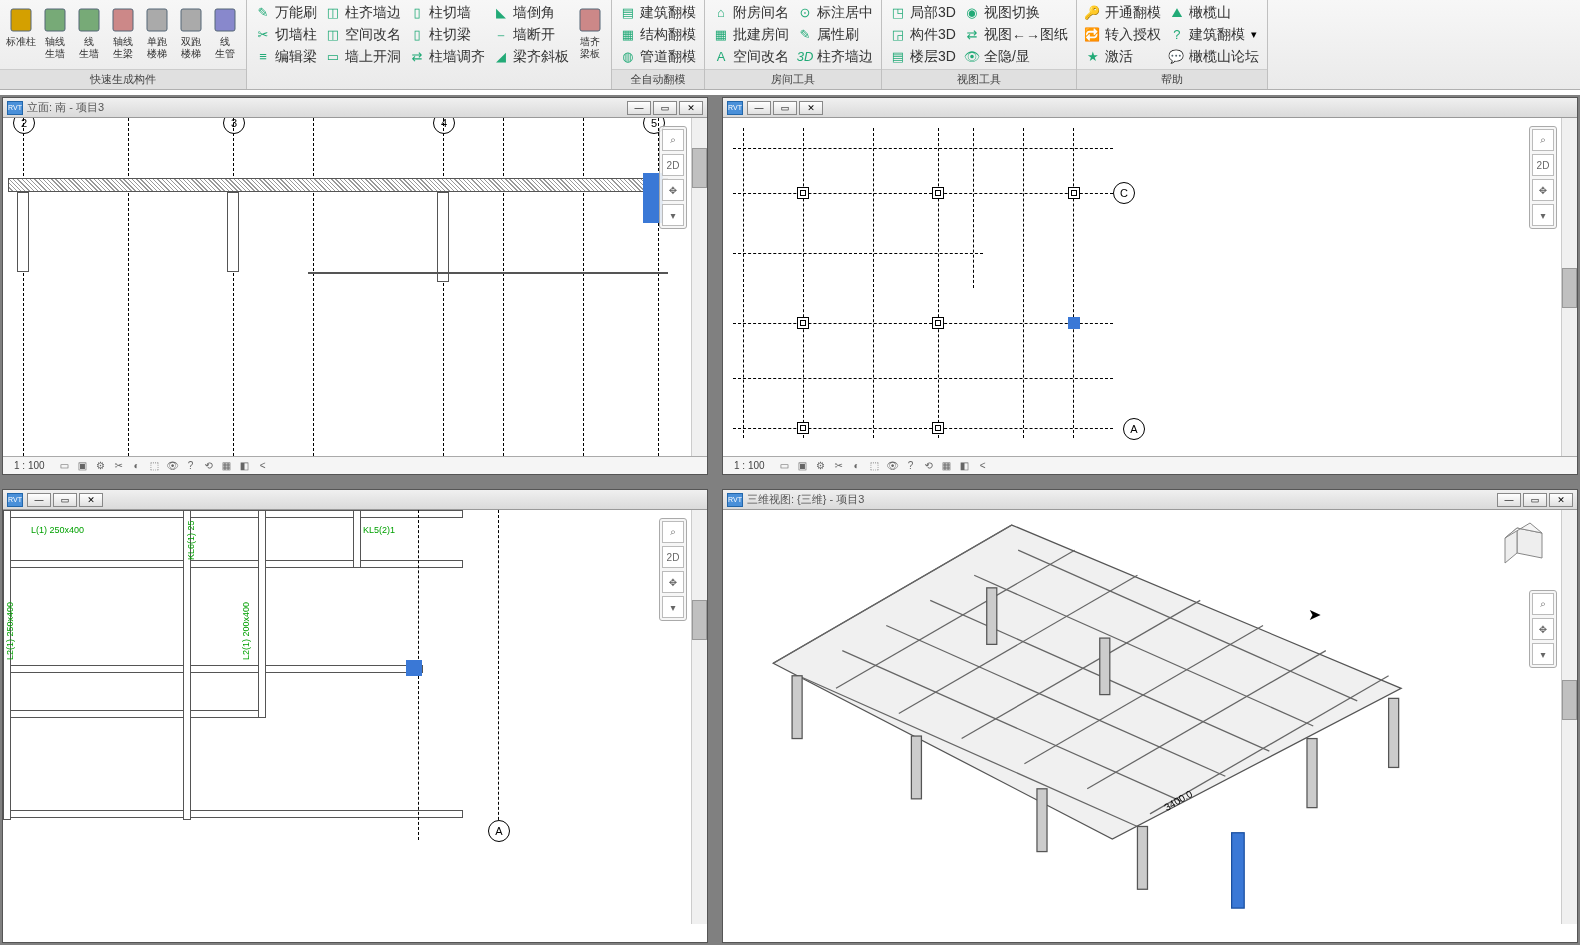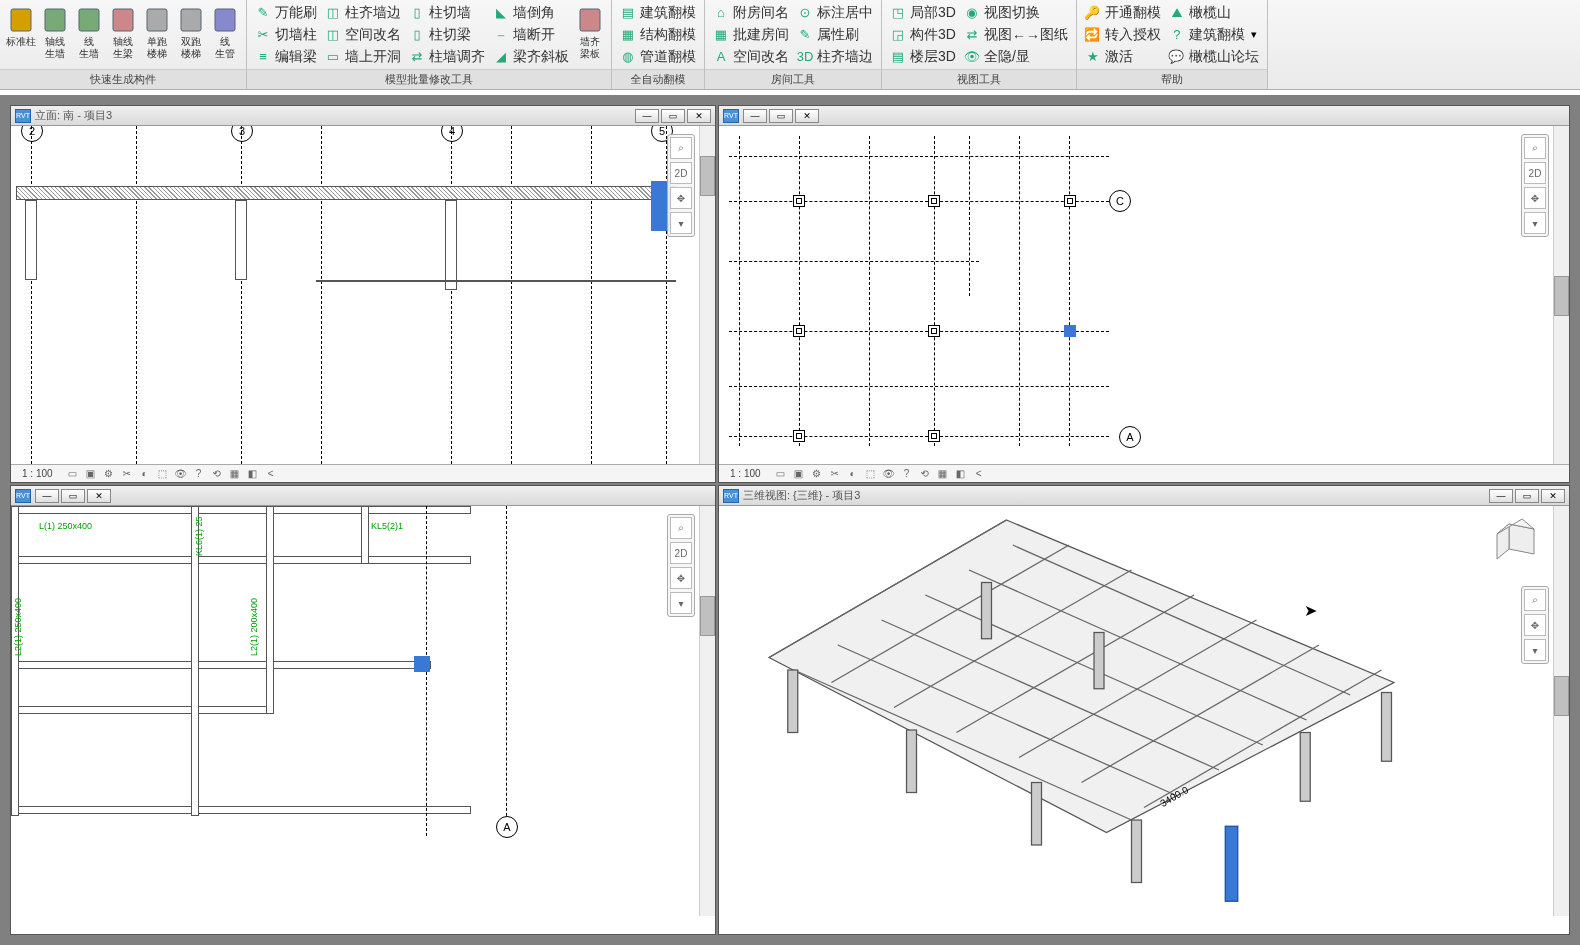--- a/index.html
+++ b/index.html
@@ -14,21 +14,21 @@
 .big-btn { display: flex; flex-direction: column; align-items: center; justify-content: flex-start; width: 34px; padding: 2px 1px; cursor: pointer; }
 .big-icon { width: 28px; height: 32px; display: flex; align-items: center; justify-content: center; }
 .big-label { font-size: 10px; text-align: center; line-height: 12px; color: #333; white-space: pre; }
 
 .small-col { display: flex; flex-direction: column; gap: 1px; }
 .small-btn { display: flex; align-items: center; gap: 4px; padding: 2px 4px; cursor: pointer; height: 21px; }
 .small-icon { width: 16px; height: 16px; display: inline-flex; align-items: center; justify-content: center; font-size: 13px; }
 .small-label { font-size: 14px; color: #333; white-space: nowrap; }
 
 
-.viewports { position: absolute; top: 95px; left: 0; right: 0; bottom: 0; display: grid; grid-template-columns: 706px 1fr; grid-template-rows: 378px 1fr; gap: 2px; background: #808080; padding: 10px; }
+.viewports { position: absolute; top: 95px; left: 0; right: 0; bottom: 0; display: grid; grid-template-columns: 706px 1fr; grid-template-rows: 378px 1fr; gap: 14px; background: #808080; padding: 2px; }
 .viewport { background: #fff; border: 1px solid #555; display: flex; flex-direction: column; position: relative; }
 
 .view-title { background: linear-gradient(#f0f0f0, #dadada); border-bottom: 1px solid #999; display: flex; align-items: center; height: 20px; padding: 0 4px; }
 .view-title .vt-icon { width: 16px; height: 14px; background: #4a90d9; border: 1px solid #2266aa; margin-right: 4px; font-size: 7px; color: #fff; display: flex; align-items: center; justify-content: center; }
 .view-title .vt-text { flex: 1; color: #555; font-size: 11px; }
 .win-btns { display: flex; gap: 2px; }
 .win-btn { width: 24px; height: 14px; border: 1px solid #888; background: linear-gradient(#fff,#e0e0e0); cursor: pointer; display: flex; align-items: center; justify-content: center; font-size: 9px; }
 
 .view-body { flex: 1; position: relative; overflow: hidden; background: #fff; }
 .view-statusbar { height: 18px; border-top: 1px solid #aaa; display: flex; align-items: center; padding: 0 4px; gap: 6px; font-size: 10px; color: #444; background: #f5f5f5; }
@@ -191,21 +191,20 @@
           <div class="big-btn">
             <div class="big-icon">
               <svg width="26" height="28">
                 <rect x="3" y="3" width="20" height="22" fill="#c88" stroke="#567" rx="2"></rect>
               </svg>
             </div>
             <div class="big-label">墙齐
 梁板</div>
           </div>
         </div>
-        <div class="ribbon-group-label">模型批量修改工具</div>
       </div>
       <div class="ribbon-group">
         <div class="ribbon-group-body">
           <div class="small-col">
             <div class="small-btn">
               <span class="small-icon" style="color: rgb(34, 170, 119);">▤</span>
               <span class="small-label">建筑翻模</span>
             </div>
             <div class="small-btn">
               <span class="small-icon" style="color: rgb(34, 170, 119);">▦</span>
@@ -238,21 +237,21 @@
           <div class="small-col">
             <div class="small-btn">
               <span class="small-icon" style="color: rgb(34, 170, 119);">⊙</span>
               <span class="small-label">标注居中</span>
             </div>
             <div class="small-btn">
               <span class="small-icon" style="color: rgb(34, 170, 119);">✎</span>
               <span class="small-label">属性刷</span>
             </div>
             <div class="small-btn">
-              <span class="small-icon" style="color: rgb(34, 170, 119);">3D</span>
+              <span class="small-icon" style="color: rgb(34, 170, 119); font-style: italic;">3D</span>
               <span class="small-label">柱齐墙边</span>
             </div>
           </div>
         </div>
         <div class="ribbon-group-label">房间工具</div>
       </div>
       <div class="ribbon-group">
         <div class="ribbon-group-body">
           <div class="small-col">
             <div class="small-btn">

